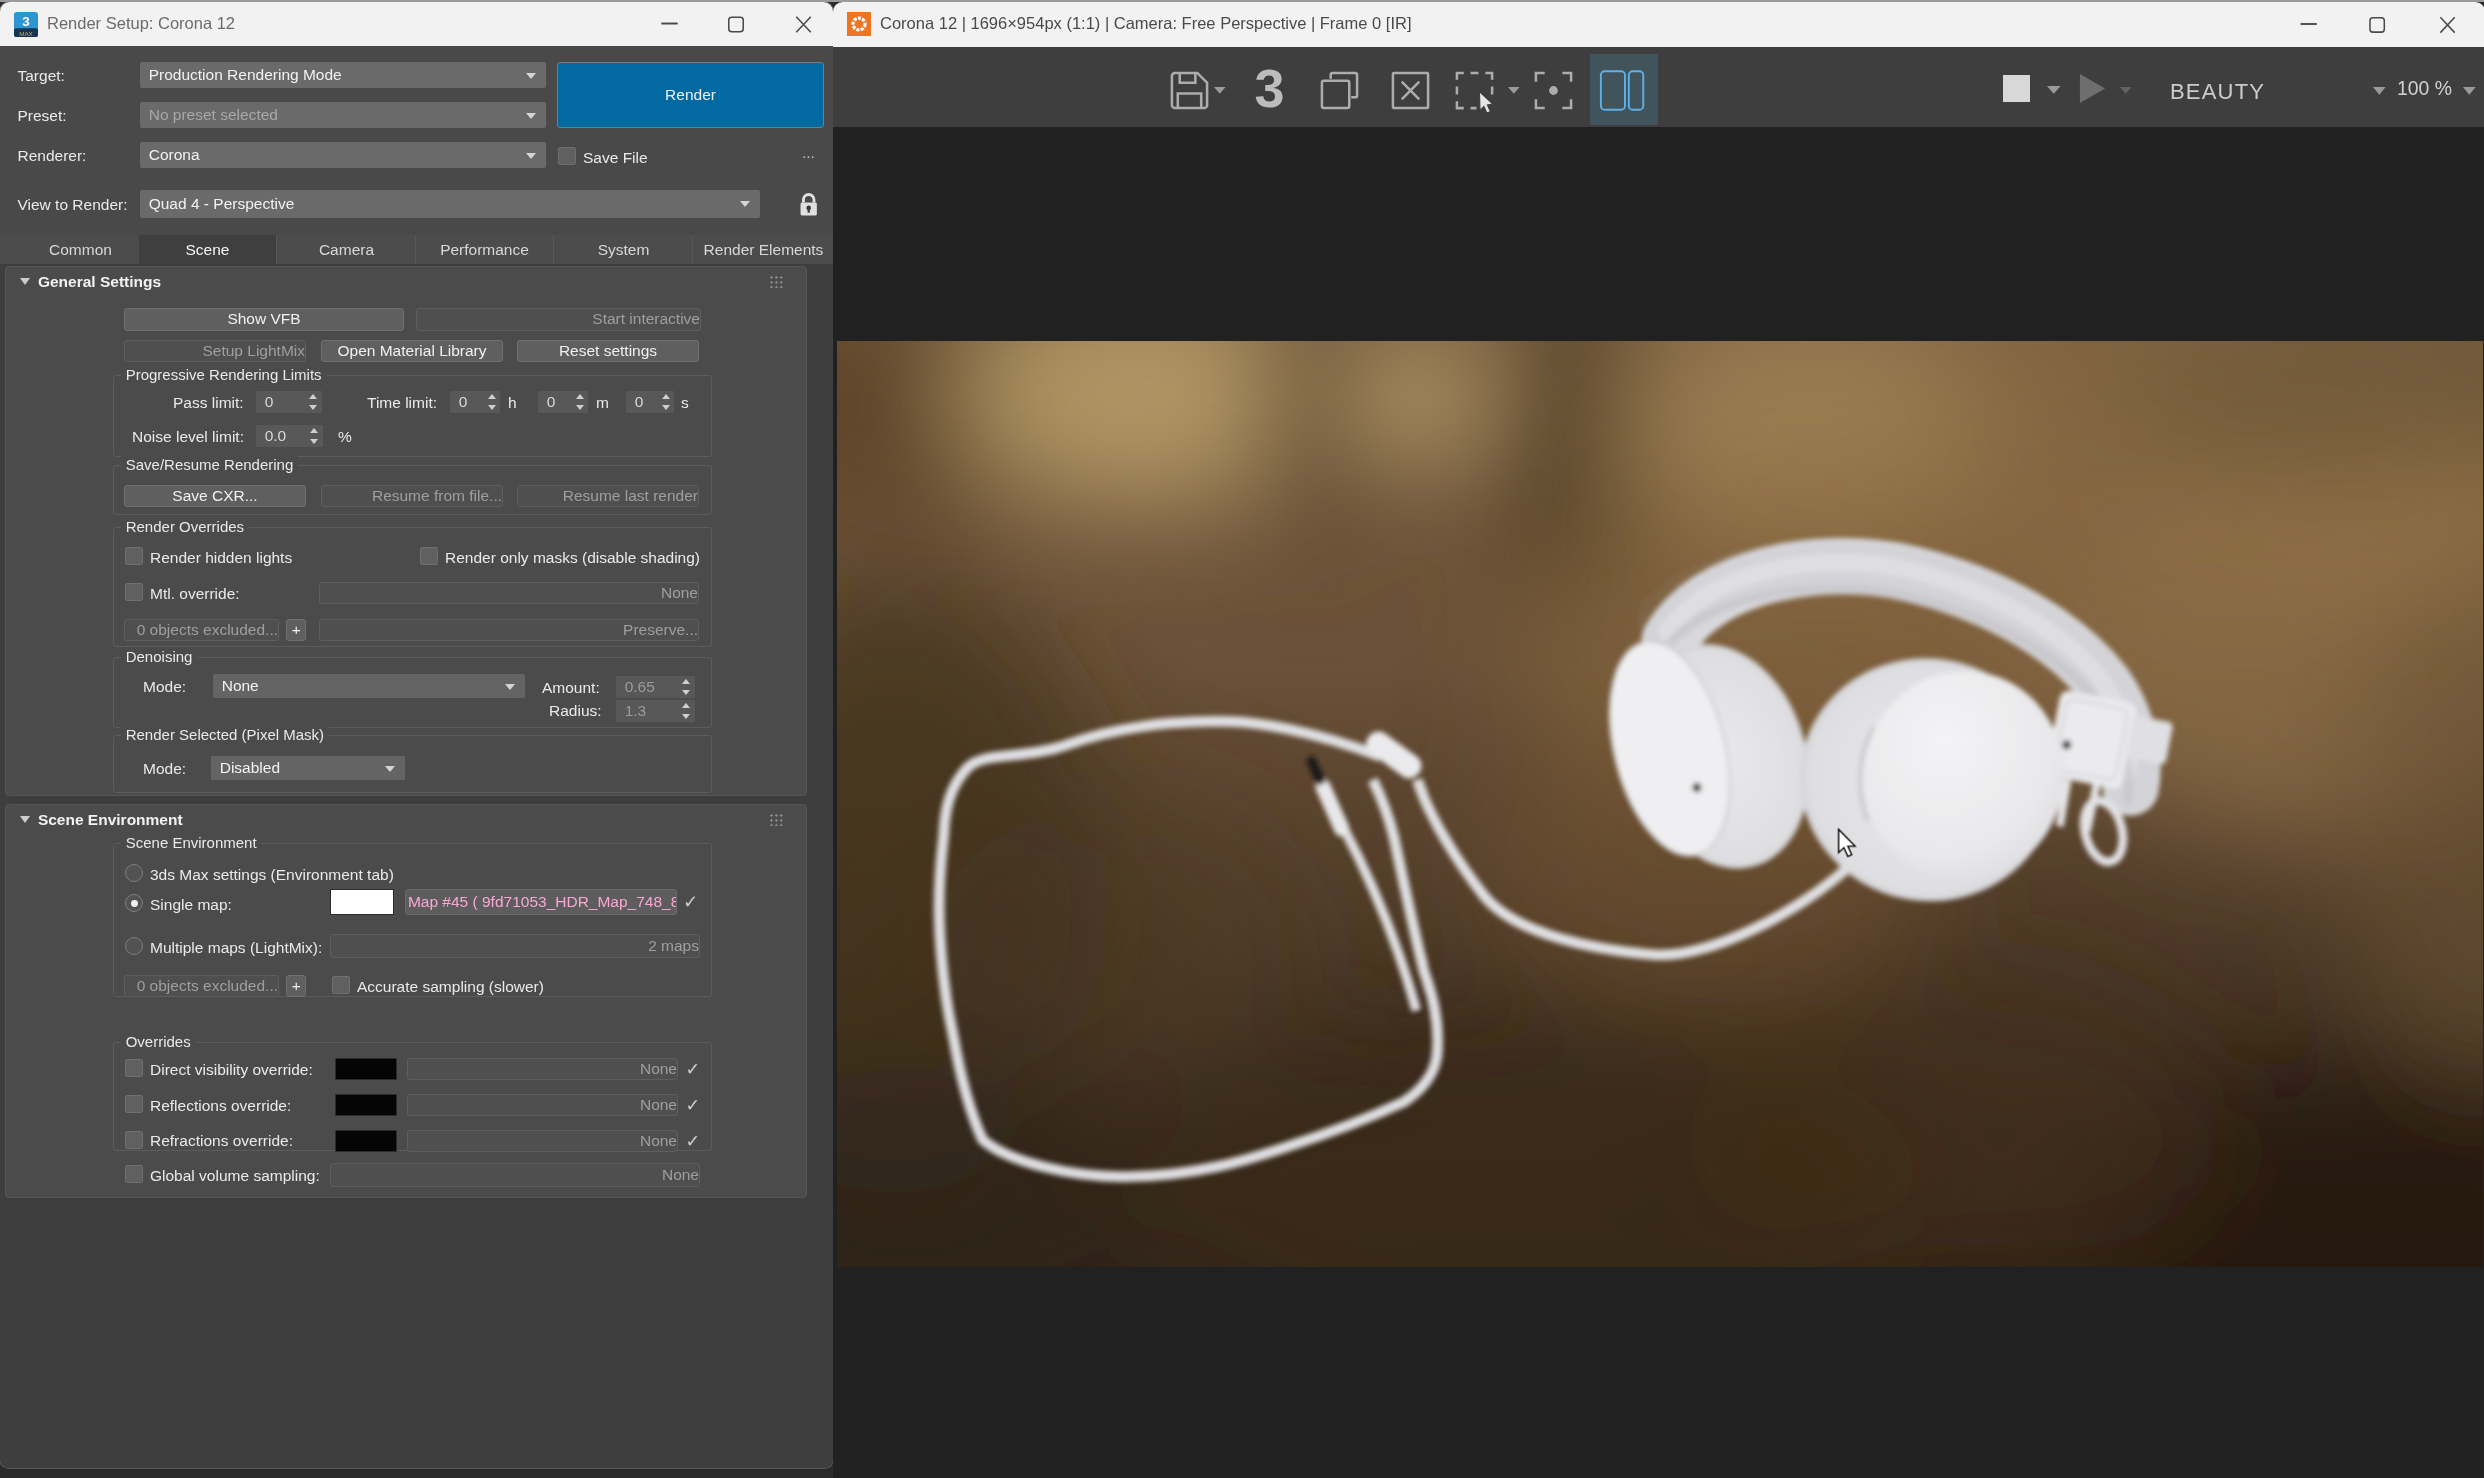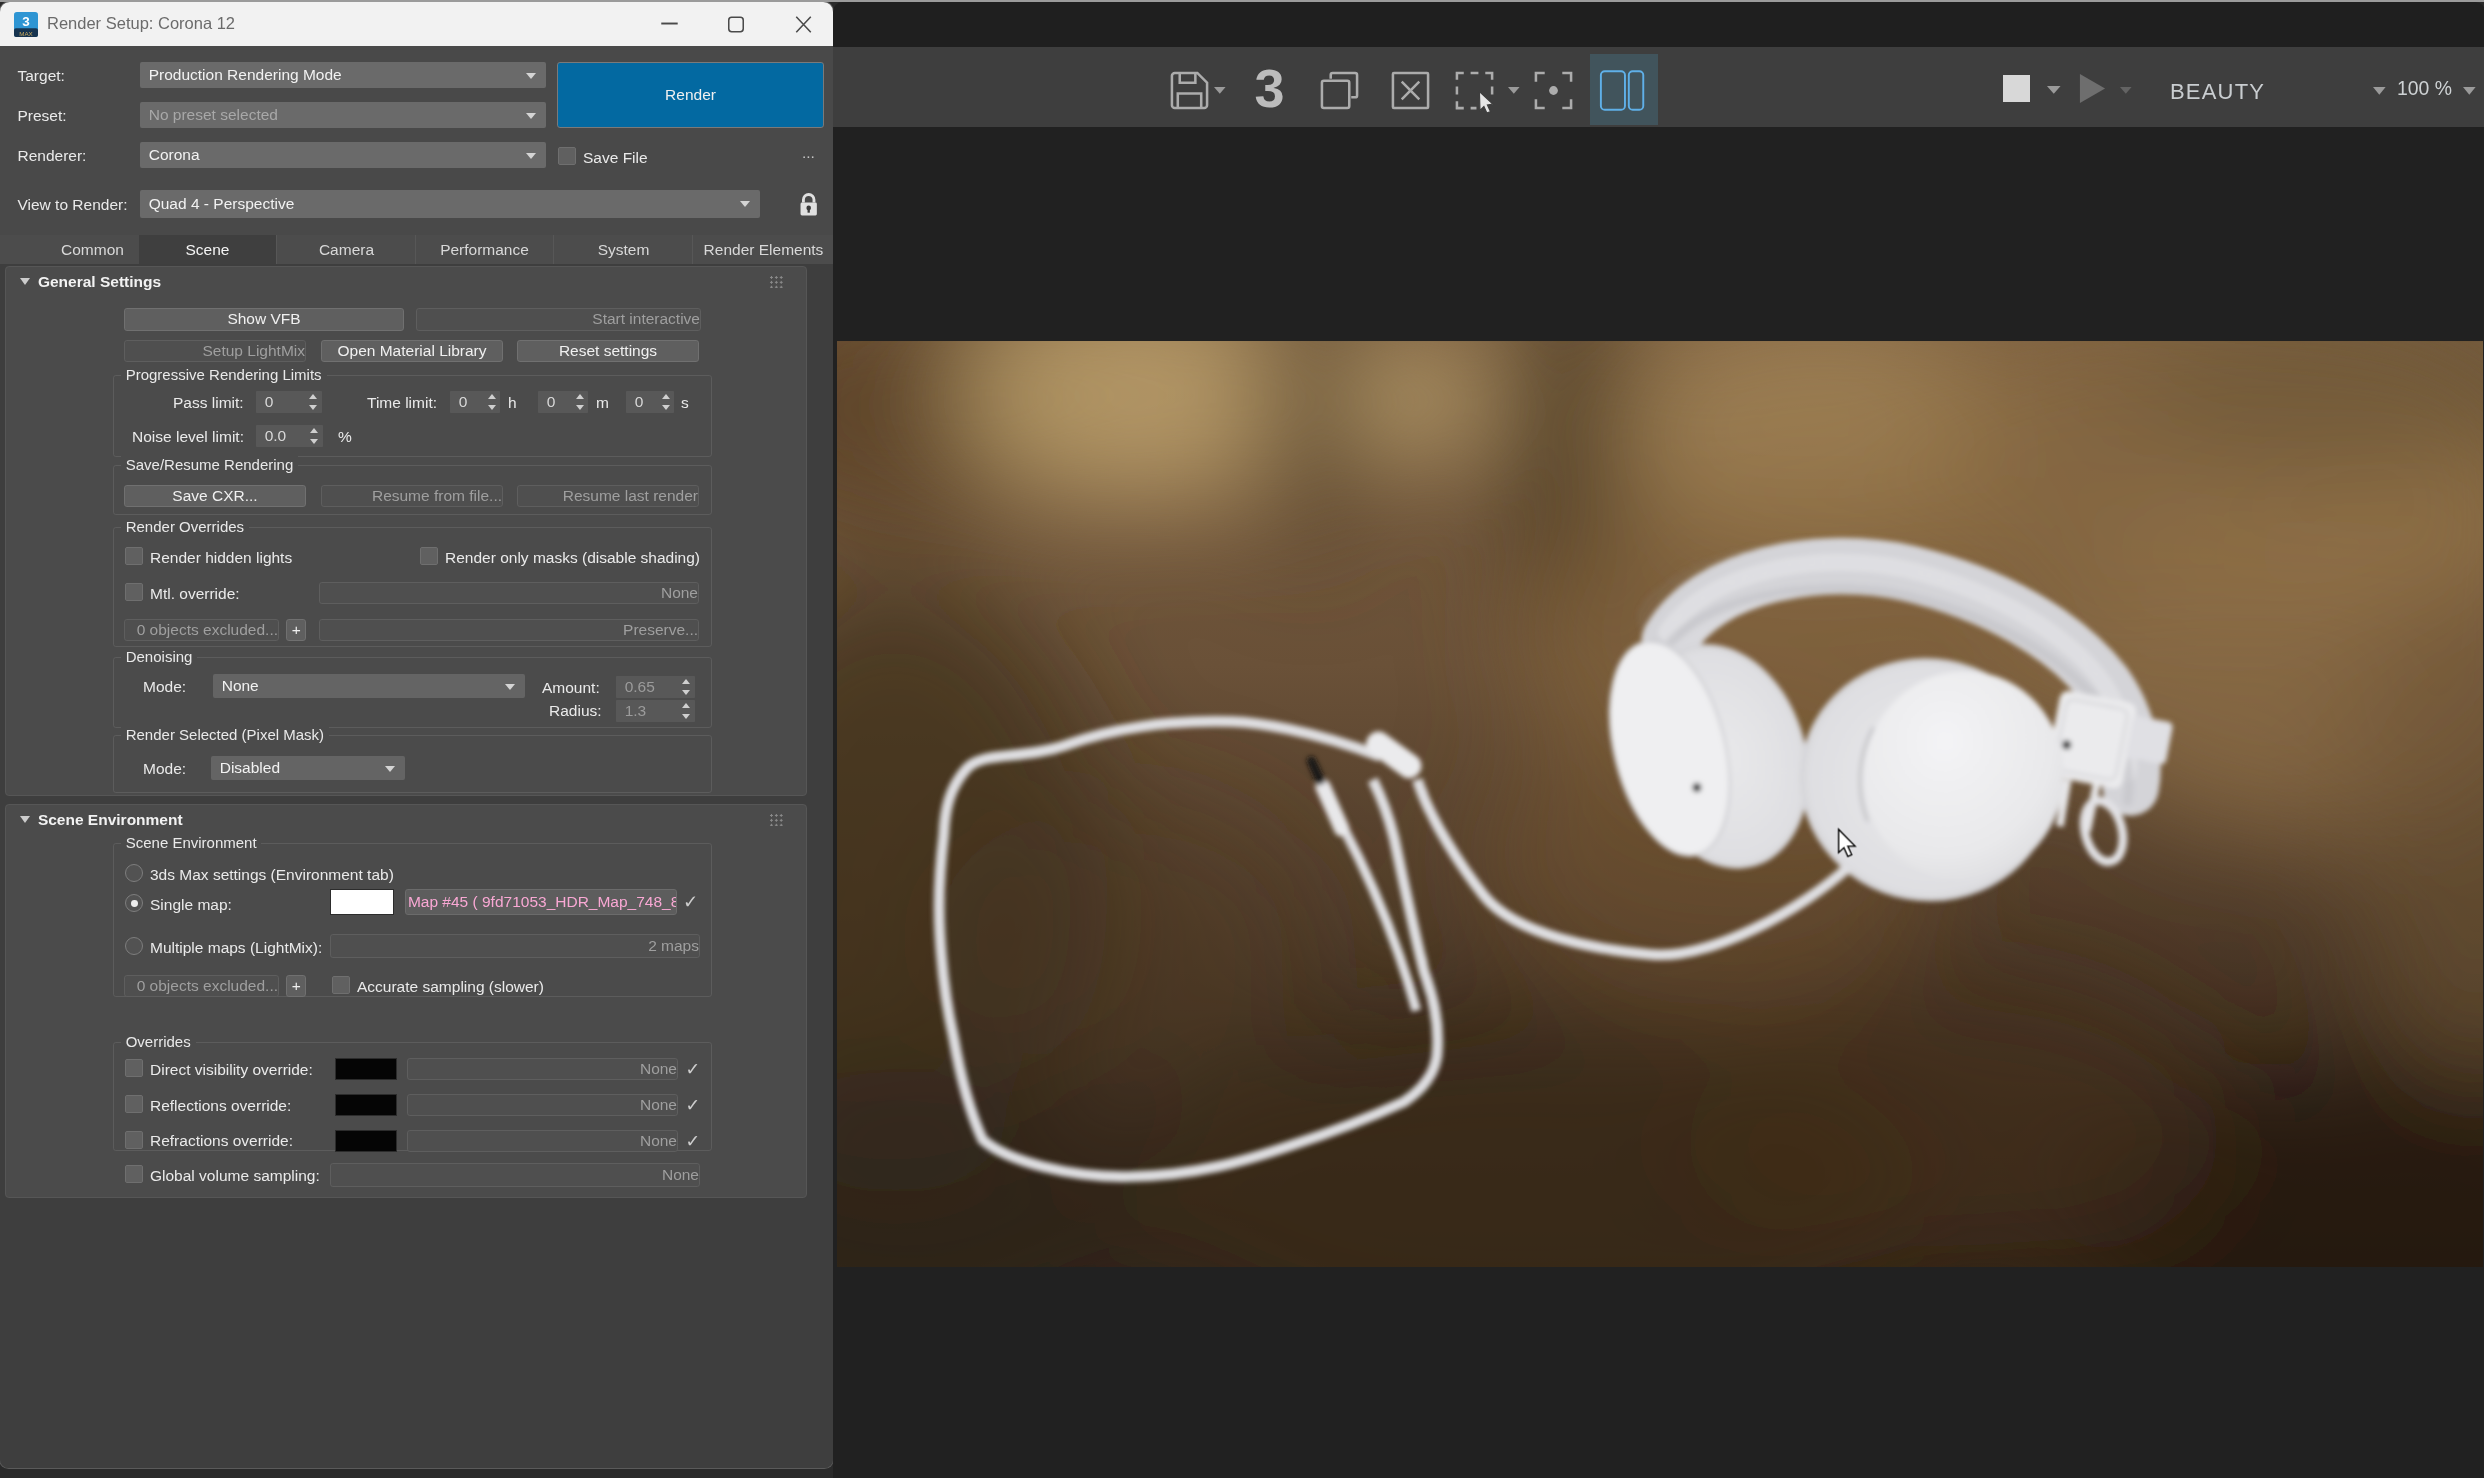--- a/index.html
+++ b/index.html
@@ -122,21 +122,21 @@
           <div class="car" style="right:9.7px;top:11.6px"></div>
         </div>
     <svg style="position:absolute;left:799px;top:191px" width="19.4" height="24" viewBox="0 0 20 25">
       <path d="M4.5 10 V7 a5.5 5.5 0 0 1 11 0 V10" fill="none" stroke="#e0e0e0" stroke-width="3"></path>
       <rect x="1.5" y="10" width="17" height="13.5" rx="1.5" fill="#e0e0e0"></rect>
       <circle cx="10" cy="15.5" r="2.4" fill="#3a3a3a"></circle>
       <rect x="8.8" y="16" width="2.4" height="4.5" fill="#3a3a3a"></rect>
     </svg>
 
     <div id="tabs">
-      <div class="tab" style="left:12px;width:162px">Common</div>
+      <div class="tab" style="left:0;width:162px">Common</div>
       <div class="tab act" style="left:139px;width:138px">Scene</div>
       <div class="tab" style="left:278px;width:138px">Camera</div>
       <div class="tab" style="left:416px;width:138px">Performance</div>
       <div class="tab" style="left:555px;width:138px">System</div>
       <div class="tab" style="left:694px;width:139px;border-right:none">Render Elements</div>
     </div>
     <div style="position:absolute;left:0;top:262px;width:833px;height:1215px;background:#3e3e3e"></div>
 
     <div class="roll" style="top:264px;height:530px">
       <div class="rhead">
@@ -321,20 +321,36 @@
     <div class="chkbtn" style="left:684px;top:1129px;width:17.5px;height:19.4px;font-size:17.5px">✓</div>
     <div class="cb" style="left:125px;top:1163px"></div>
     <div class="lbl" style="left:150px;top:1165px">Global volume sampling:</div>
     <div class="btn dis" style="left:330px;top:1161px;width:370px;height:24px">
           <div class="bt">None</div>
         </div>
   </div>
 </div>
 
 <div id="vfb">
+  <div id="vfb-title">
+    <svg style="position:absolute;left:13.6px;top:9.7px" width="24" height="24" viewBox="0 0 25 25">
+      <rect width="25" height="25" fill="#ee7623"></rect>
+      <circle cx="12.5" cy="12.5" r="6.2" fill="none" stroke="#ffffff" stroke-width="3.4" stroke-dasharray="3.2 1.35"></circle>
+    </svg>
+    <div class="ttl">Corona 12 | 1696×954px (1:1) | Camera: Free Perspective | Frame 0 [IR]</div>
+    <svg class="wbtn" style="left:1451px" width="58" height="45" viewBox="0 0 60 46">
+      <rect x="17" y="22" width="17" height="2" fill="#4a4a4a"></rect>
+        </svg>
+    <svg class="wbtn" style="left:1518px" width="58" height="45" viewBox="0 0 60 46">
+      <rect x="19.5" y="16.5" width="15" height="15" rx="3" fill="none" stroke="#4a4a4a" stroke-width="1.6"></rect>
+        </svg>
+    <svg class="wbtn" style="left:1586px" width="58" height="45" viewBox="0 0 60 46">
+      <path d="M22 16 L37 32 M37 16 L22 32" stroke="#4a4a4a" stroke-width="1.6"></path>
+        </svg>
+  </div>
   <div id="vfb-toolbar">
 
     <svg class="ticon" style="left:336px;top:23px" width="41" height="41" viewBox="0 0 42 42">
       <path d="M3 6 a3 3 0 0 1 3-3 H29 L39 13 V36 a3 3 0 0 1-3 3 H6 a3 3 0 0 1-3-3 Z" fill="none" stroke="#acacac" stroke-width="2.6"></path>
       <path d="M11 3 V13 H27 V3" fill="none" stroke="#acacac" stroke-width="2.6"></path>
       <path d="M9 39 V24 H33 V39" fill="none" stroke="#acacac" stroke-width="2.6"></path>
     </svg>
     <svg class="ticon" style="left:380px;top:39px" width="13.6" height="8.7" viewBox="0 0 14 9">
       <path d="M1 1 L7 8 L13 1 Z" fill="#9a9a9a"></path>
         </svg>

